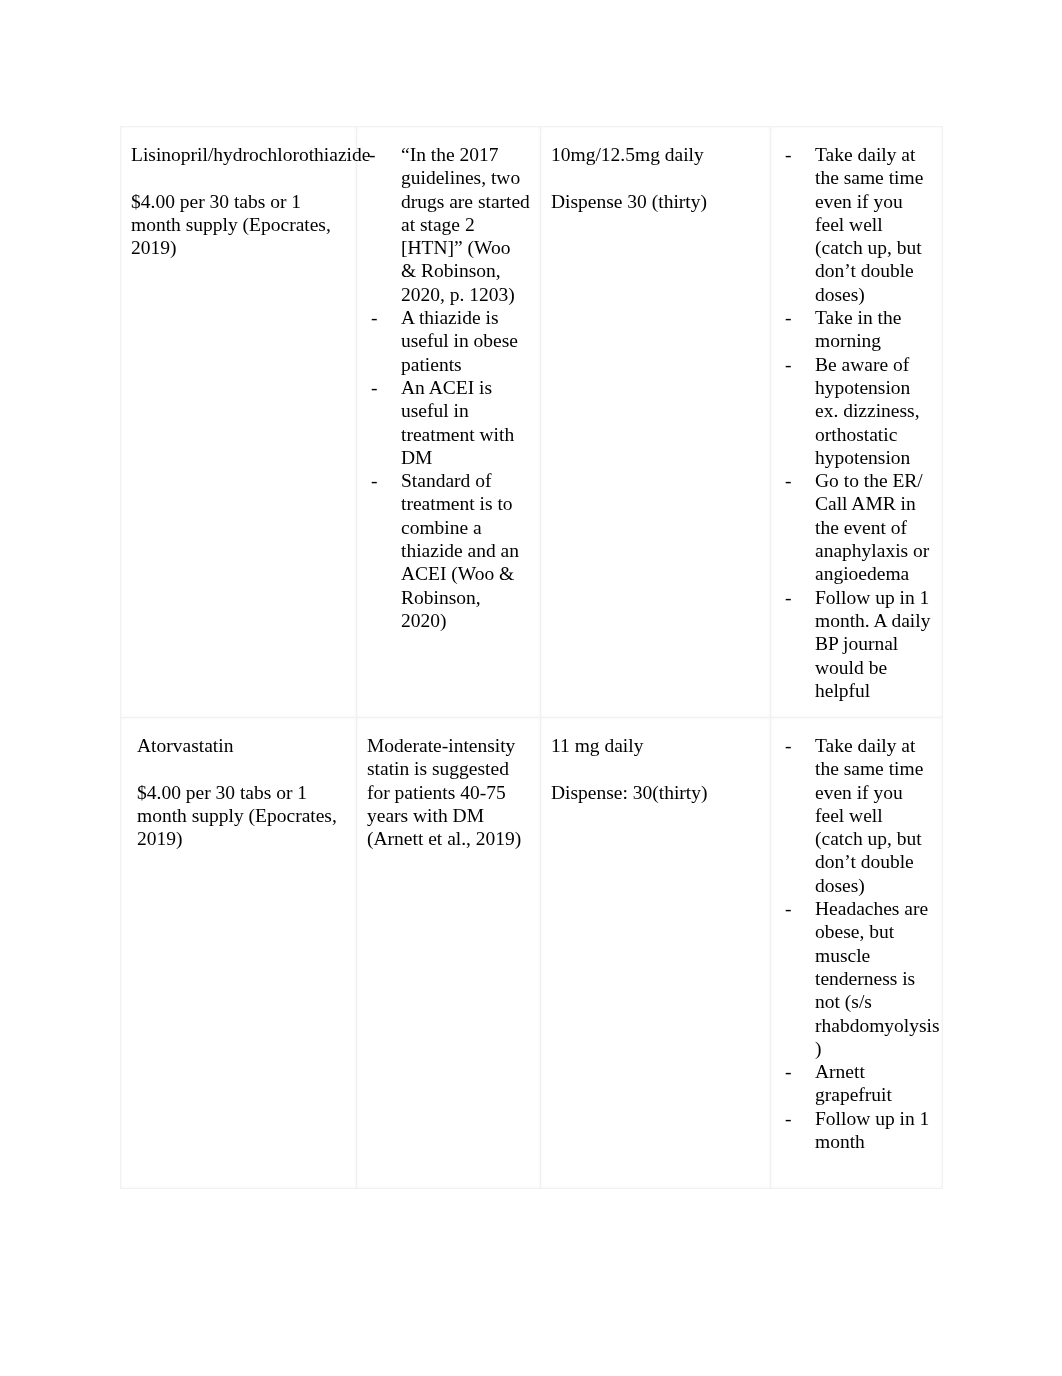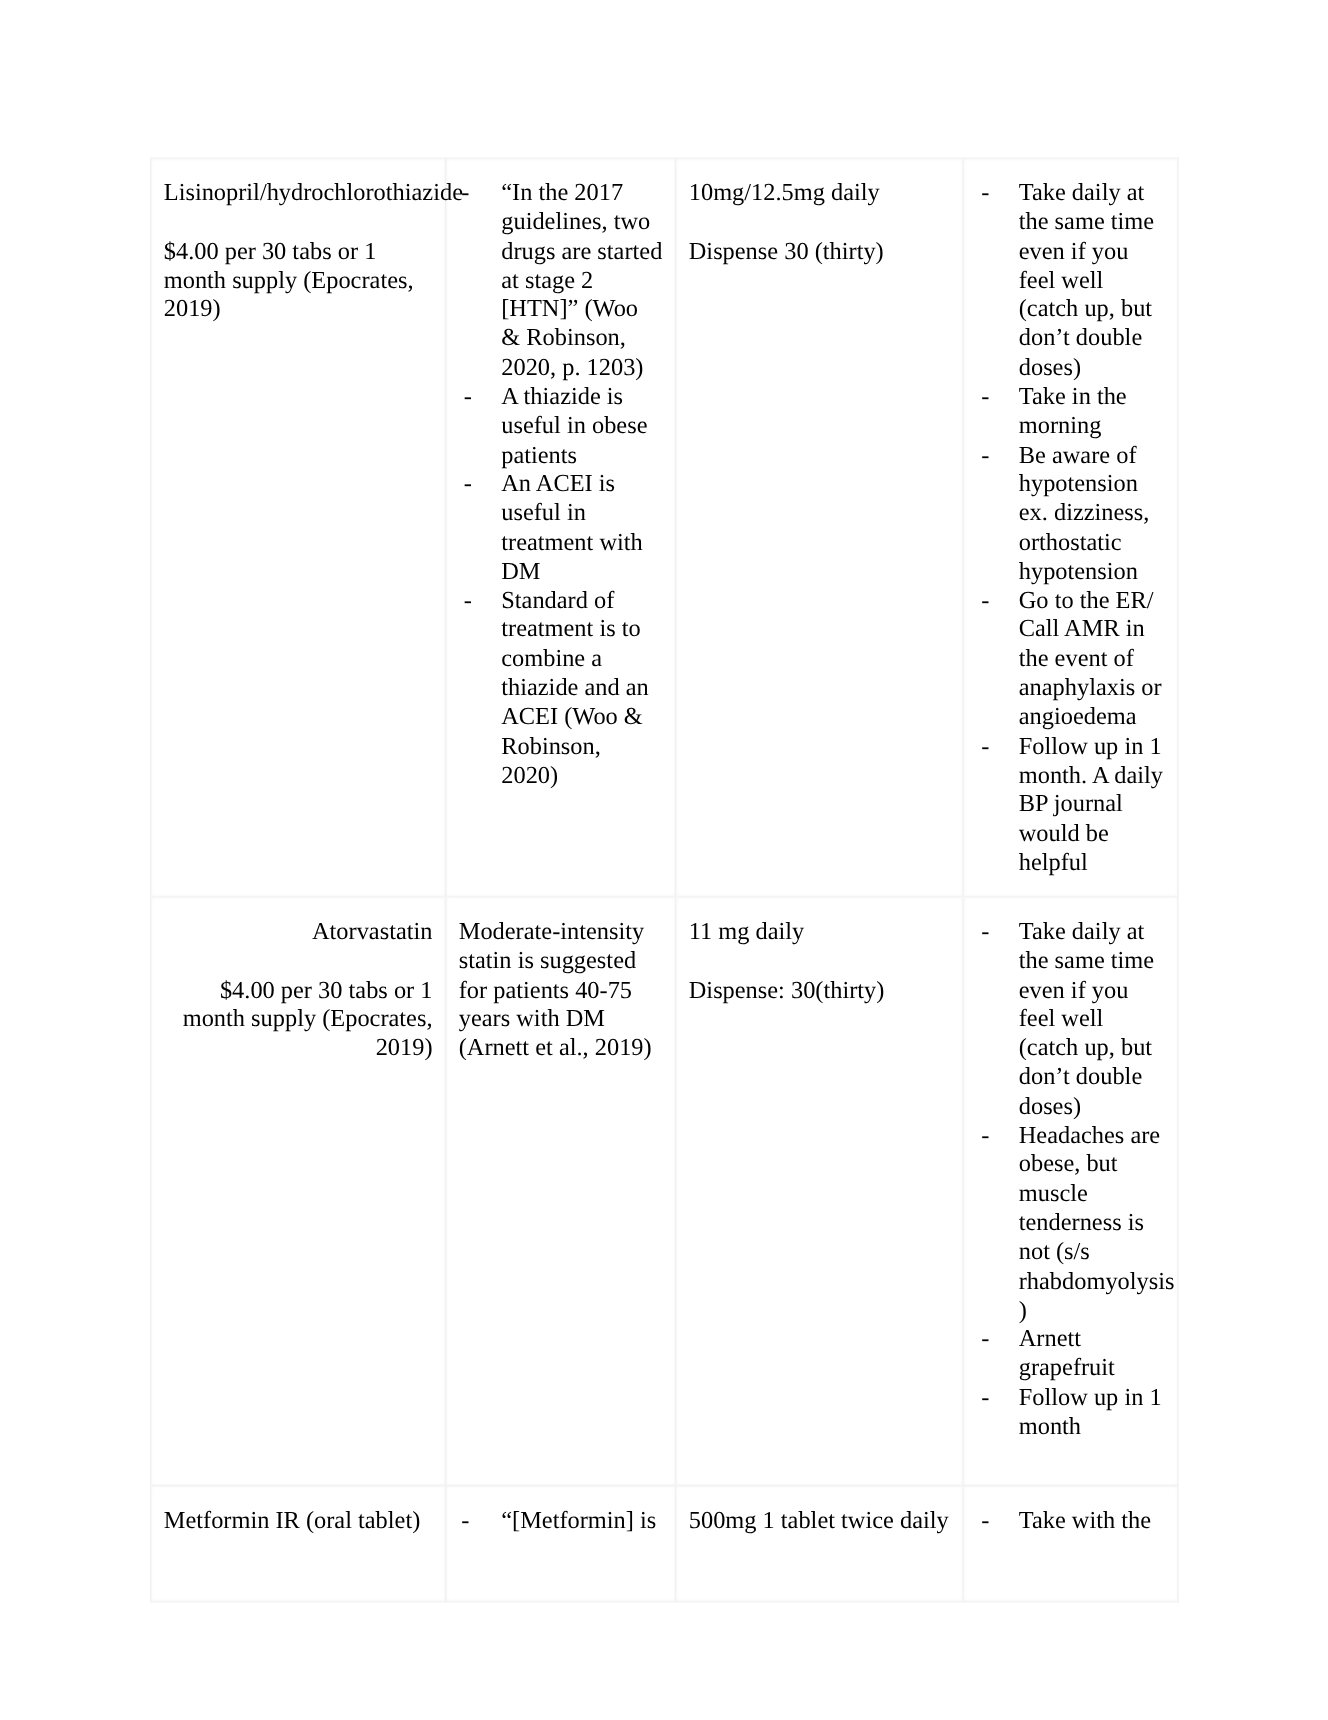--- a/index.html
+++ b/index.html
@@ -75,21 +75,21 @@
     left: 4px;
     top: 0;
   }
 
   
   .col2-list > li:first-child::before {
     left: 2px;
   }
 
   
-  .lead-space { padding-left: 6px; text-align: right; }
+  .lead-space { padding-left: 6px; }
 
   
   .row-1 td { height: 560px; }
   .row-2 td { height: 440px; }
   .row-3 td { height: 62px; }
 
   
   .med-table { }
 </style>
 </head>
@@ -157,39 +157,17 @@
         <td>
           <ul class="dash">
             <li>Take daily at the same time even if you feel well (catch up, but don’t double doses)</li>
             <li>Headaches are obese, but muscle tenderness is not (s/s rhabdomyolysis )</li>
             <li>Arnett grapefruit</li>
             <li>Follow up in 1 month</li>
           </ul>
         </td>
       </tr>
 
-      <tr class="row-3">
-
-        <td>
-          <p class="p">Metformin IR (oral tablet)</p>
-        </td>
-
-        <td>
-          <ul class="dash col2-list">
-            <li>“[Metformin] is</li>
-          </ul>
-        </td>
-
-        <td>
-          <p class="p">500mg 1 tablet twice daily</p>
-        </td>
-
-        <td>
-          <ul class="dash">
-            <li>Take with the</li>
-          </ul>
-        </td>
-      </tr>
 
     </tbody>
   </table>
 
 </div>
 
 </body></html>

